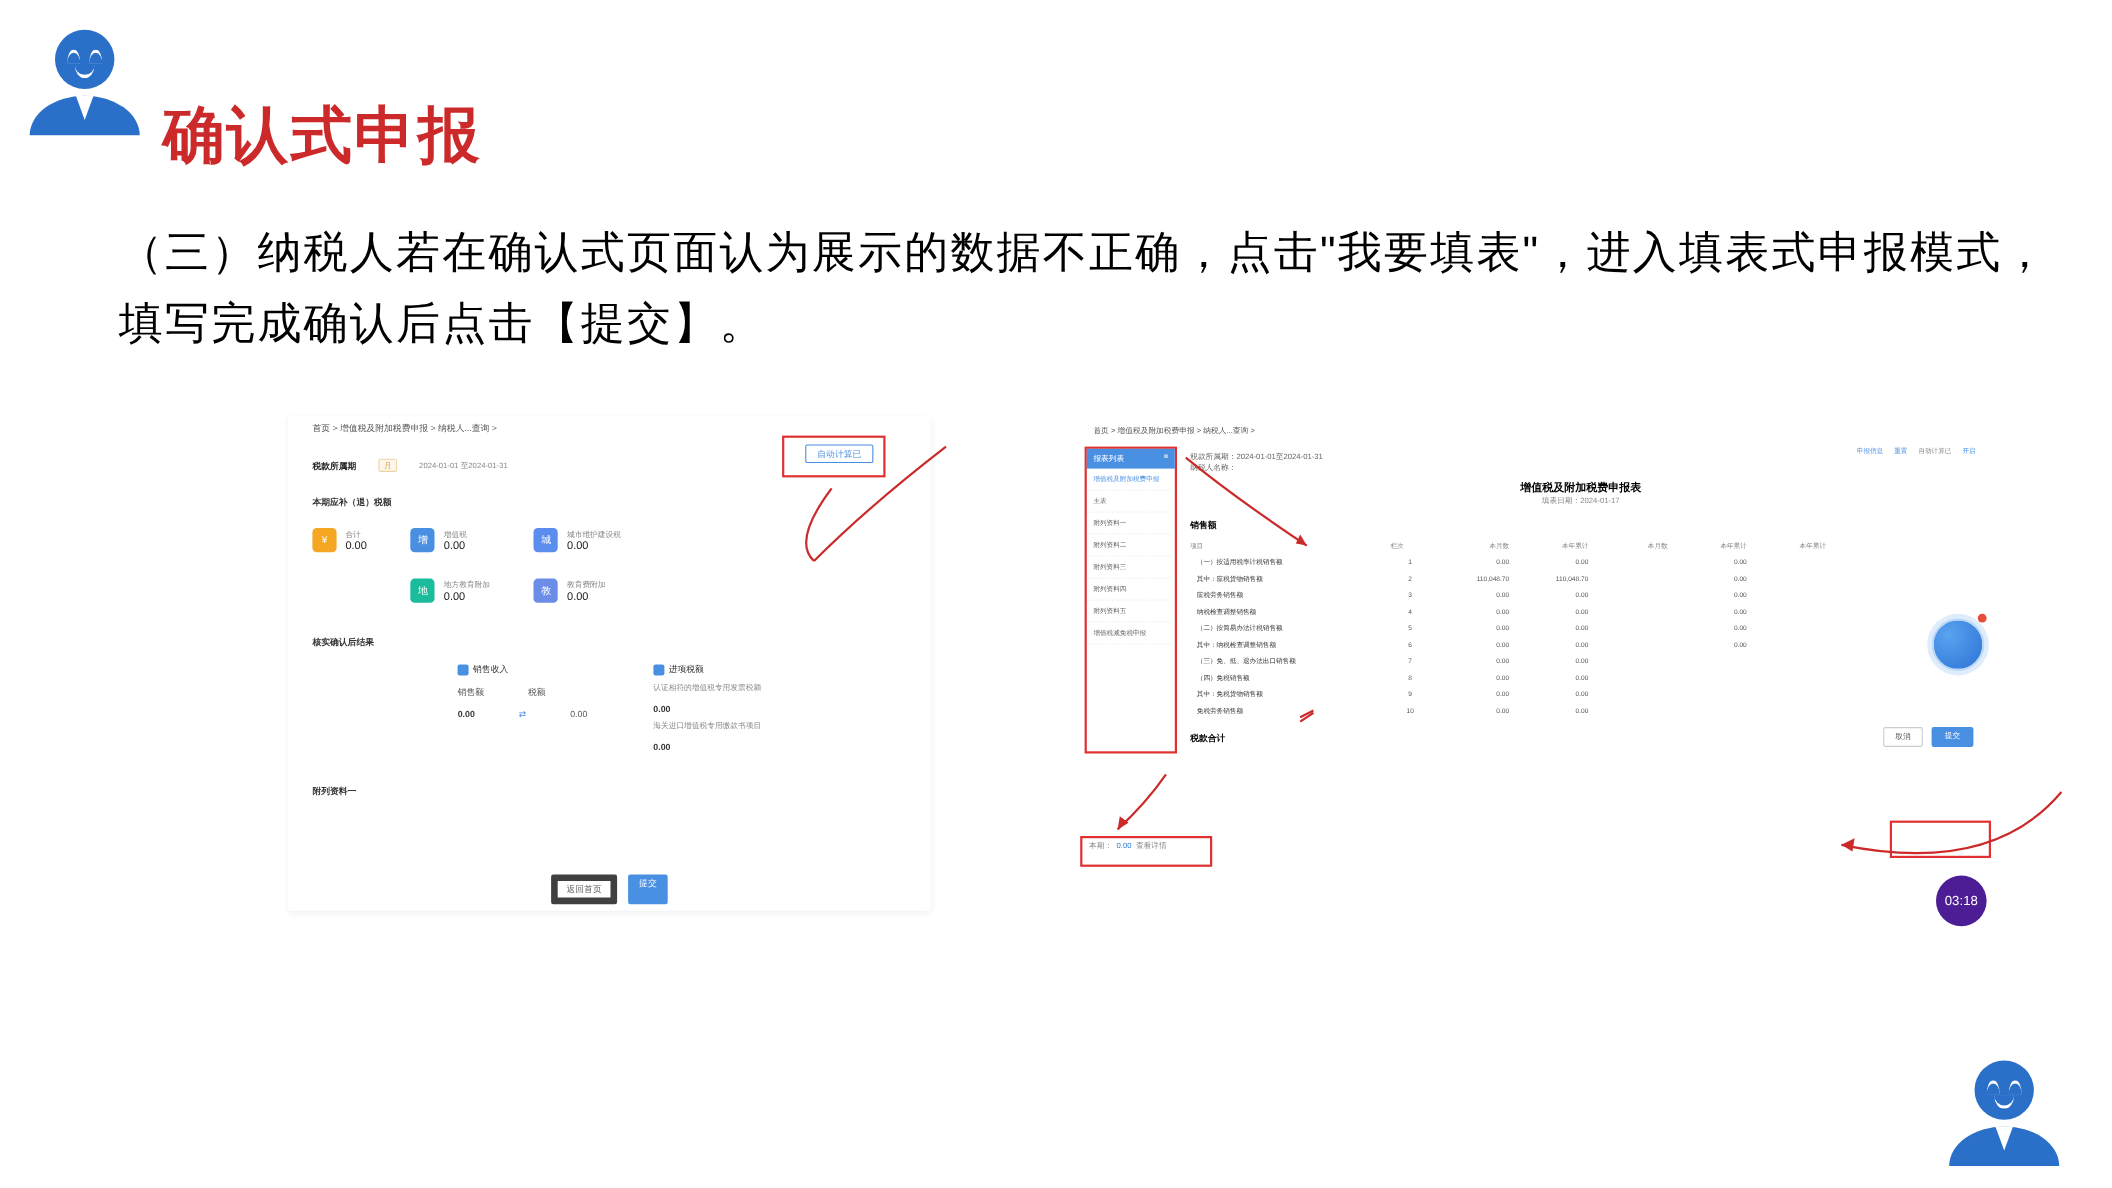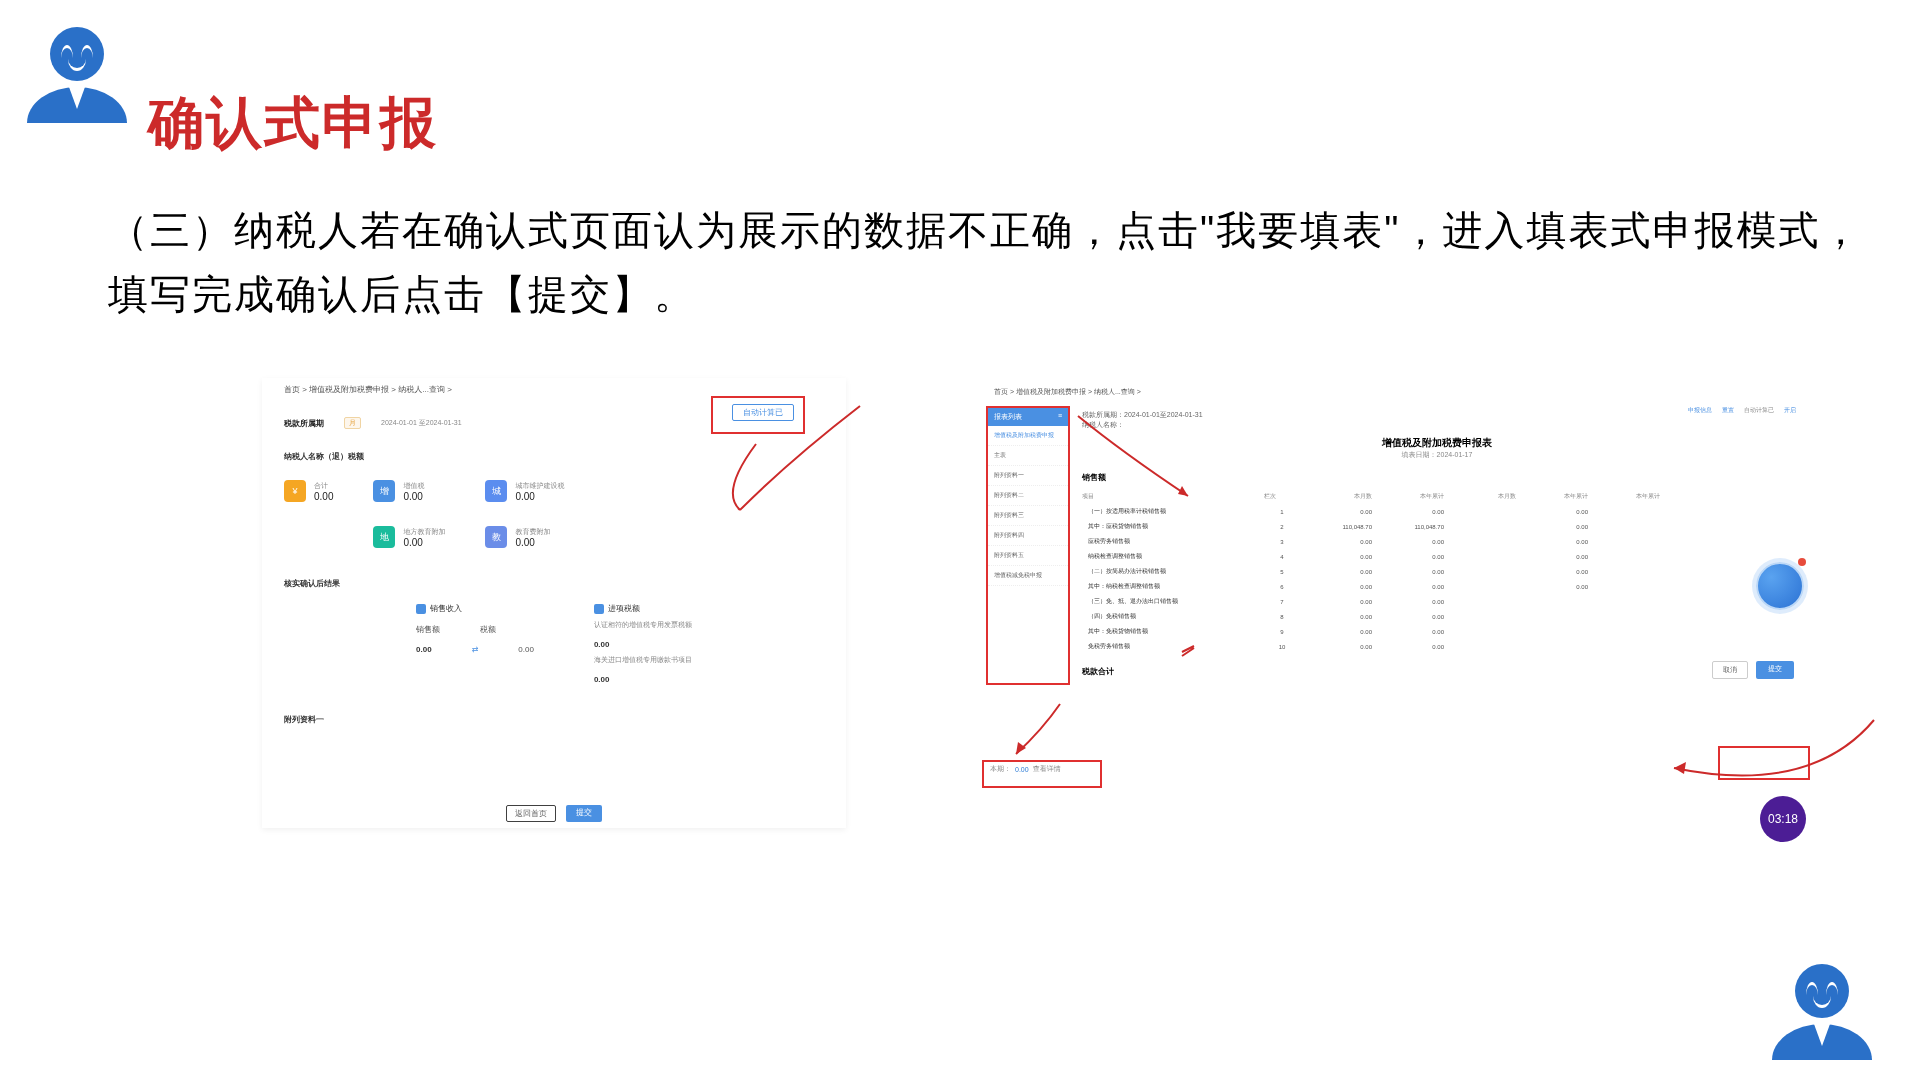--- a/index.html
+++ b/index.html
@@ -182,21 +182,21 @@
   }
   .mini-row { display:flex; gap:40px; margin-top:10px; font-size:8px; }
   .mini-row .c1 { color:#555; }
   .mini-row .v { font-weight:600; }
   .desc-tiny { font-size:7px; color:#888; margin-top:6px; }
   .bottom-bar {
     position:absolute; bottom:6px; left:0; right:0;
     display:flex; justify-content:center; gap:10px;
   }
   .btn-outline {
-    font-size:8px; color:#666; border:1px solid #404040; border-radius:2px;
+    font-size:8px; color:#666; border:6px solid #404040; border-radius:2px;
     padding:2px 8px;
   }
   .btn-primary {
     font-size:8px; color:#fff; background:#4a90e2; border-radius:2px;
     padding:2px 10px;
   }
   
   .redbox {
     position:absolute;
     border:2px solid #e03030;
@@ -340,21 +340,21 @@
   <div class="para">（三）纳税人若在确认式页面认为展示的数据不正确，点击"我要填表"，进入填表式申报模式，填写完成确认后点击【提交】。</div>
 
   <div class="shot left">
     <div class="crumbs">首页 &gt; 增值税及附加税费申报 &gt; 纳税人...查询 &gt;</div>
     <div class="left-inner">
       <div class="period-row">
         <span class="period-label">税款所属期</span>
         <span class="period-badge">月</span>
         <span class="period-dates">2024-01-01 至2024-01-31</span>
       </div>
-      <div class="section-lbl">纳税人名称（退）税额</div>
+      <div class="section-lbl">本期应补（退）税额</div>
 
       <div class="stats-row">
         <div class="stat">
           <div class="ico orange">¥</div>
           <div class="txt">
             <span class="lbl">合计</span>
             <span class="val">0.00</span>
           </div>
         </div>
         <div class="stat-col">

